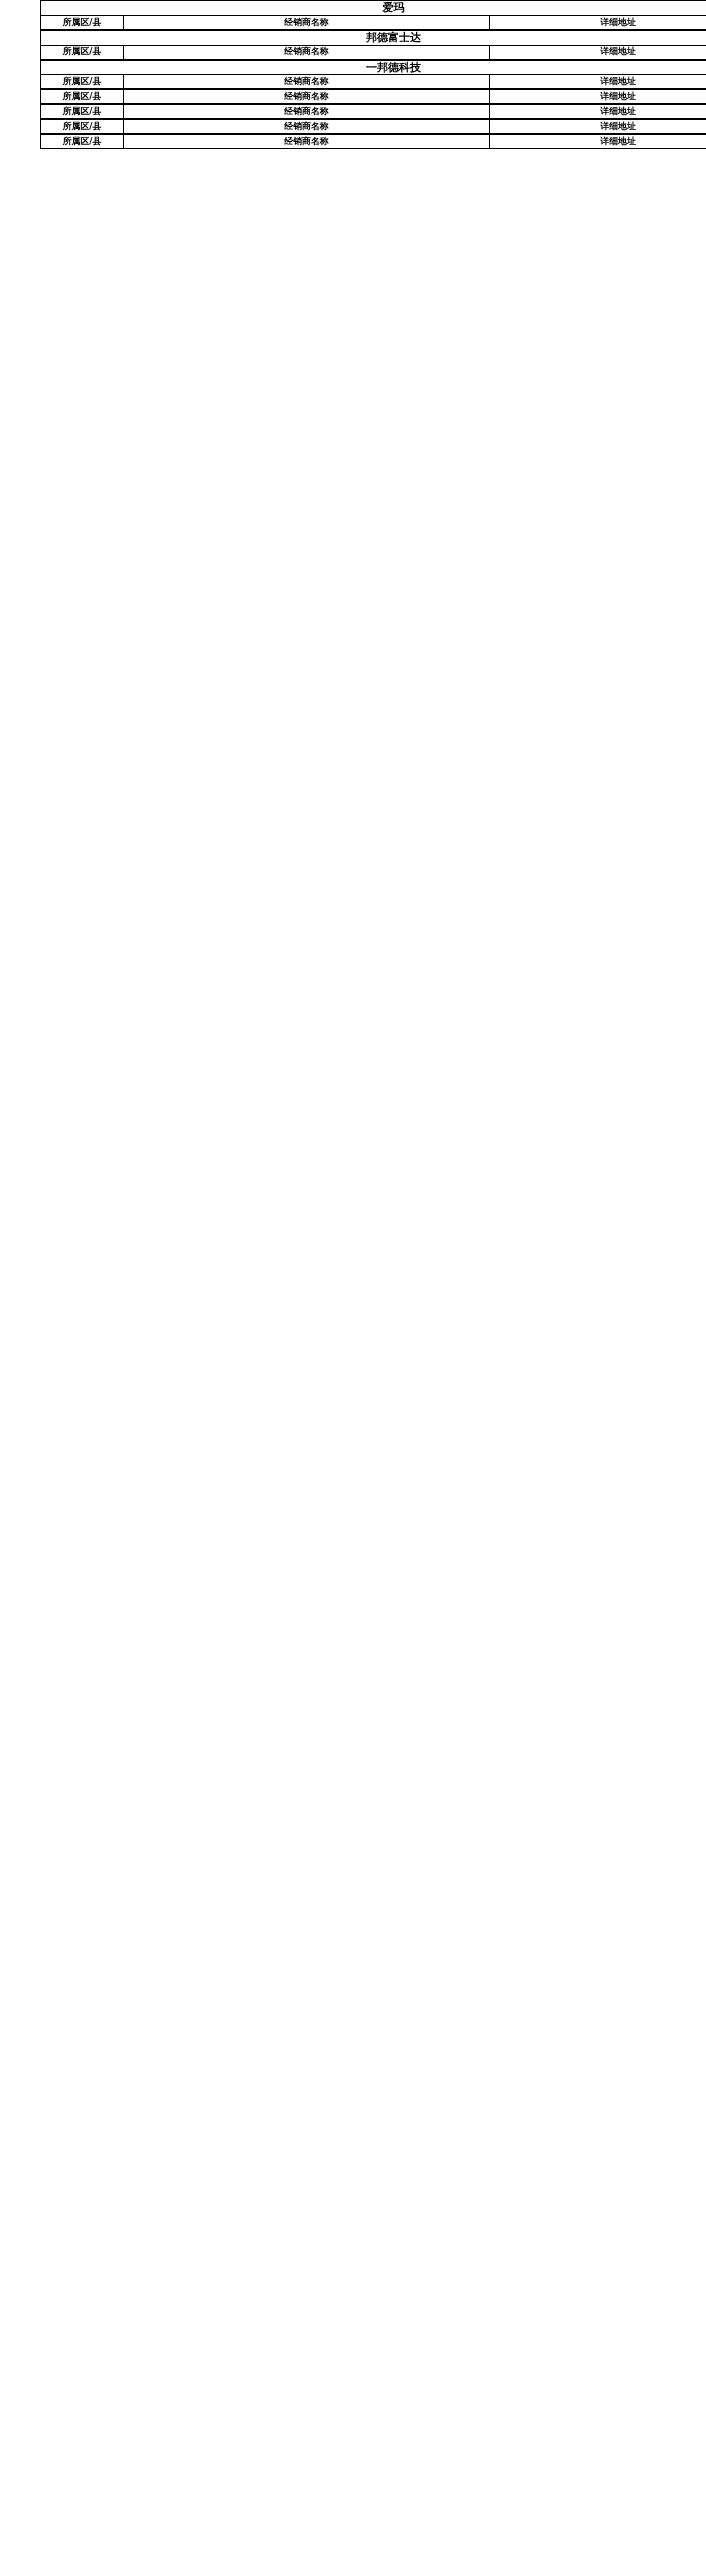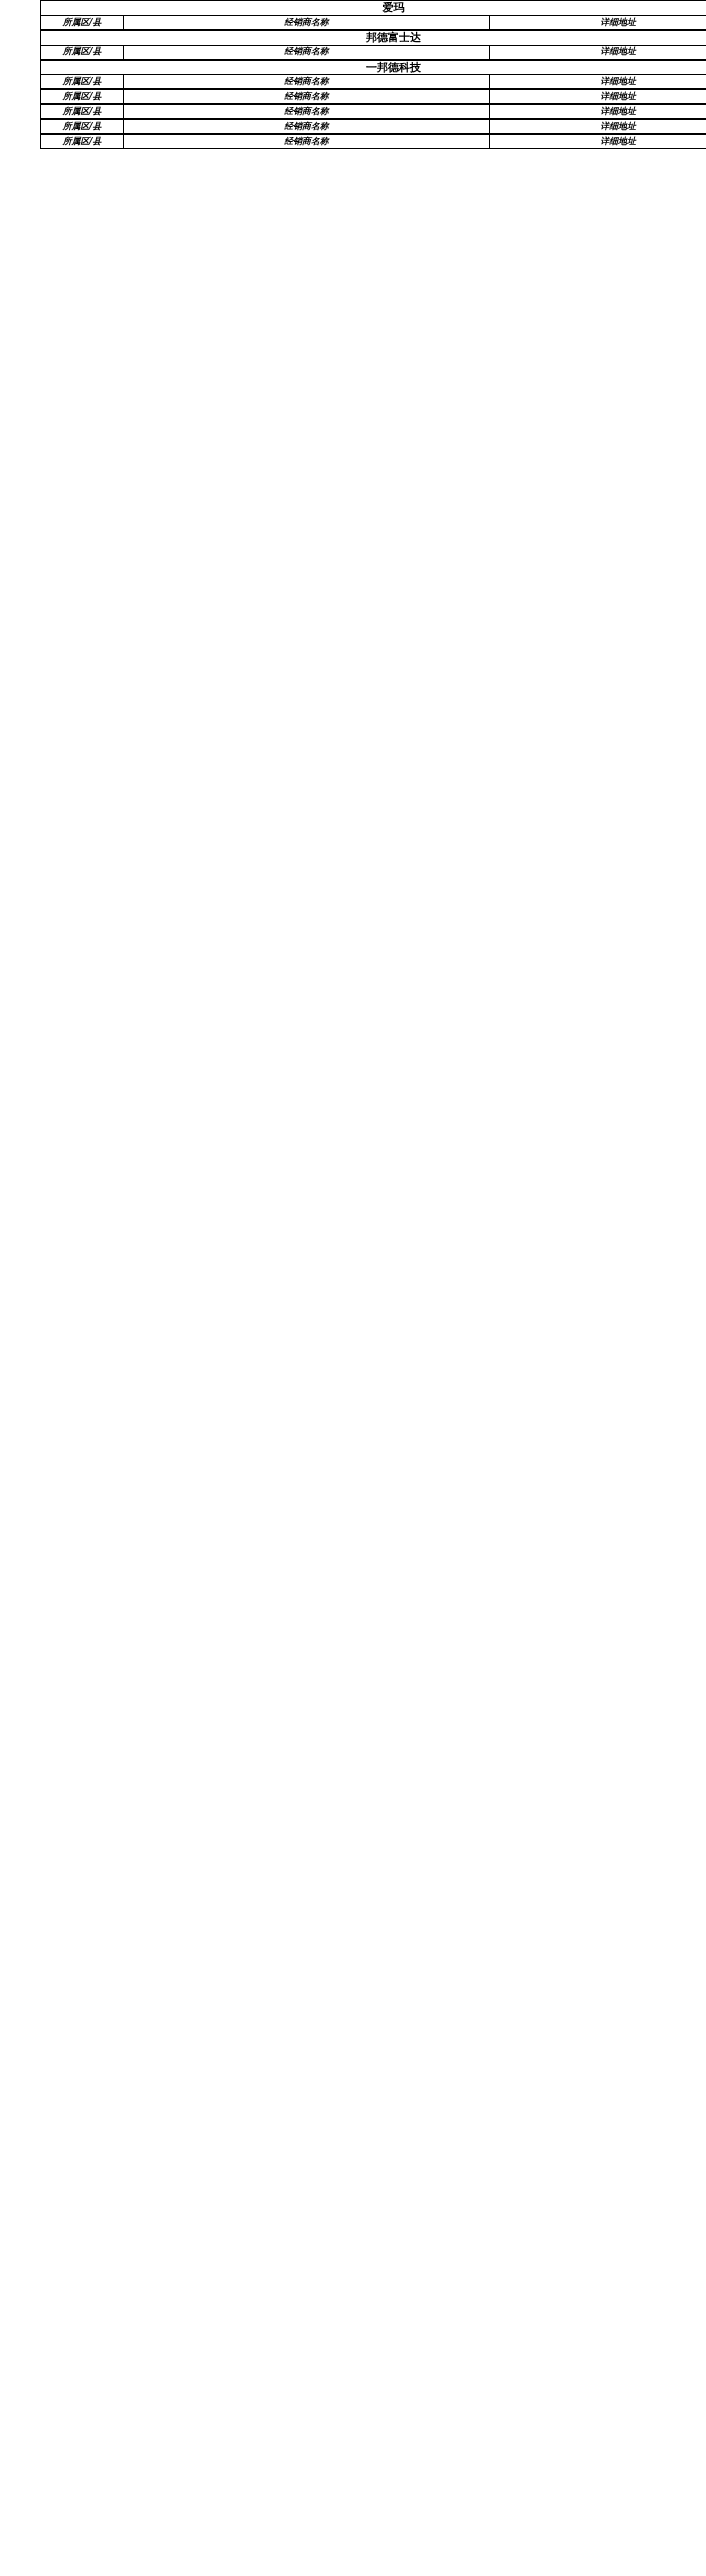--- a/index.html
+++ b/index.html
@@ -10,21 +10,21 @@
     text-align:center;font-size:11px;font-weight:bold;line-height:13.8px;height:13.8px;
     overflow:hidden;white-space:nowrap;
   }
   table.dealer-table{border-collapse:collapse;table-layout:fixed;width:707px;}
   table.dealer-table col.c-region{width:83px;}
   table.dealer-table col.c-name{width:366px;}
   table.dealer-table col.c-addr{width:257px;}
   table.dealer-table th{
     border:0.7px solid #000;border-top:1.3px solid #000;border-bottom:1.3px solid #000;
     font-size:8.9px;font-weight:bold;height:13px;line-height:1.05;
-    padding:0 1.3px;overflow:hidden;white-space:nowrap;text-align:center;font-style:italic;
+    padding:0 1.3px;overflow:hidden;white-space:nowrap;text-align:center;
   }
 </style>
 </head>
 <body>
 
 <div id="doc">
     <div>
       <div class="section-title">爱玛</div>
       <table class="dealer-table">
         <colgroup>

